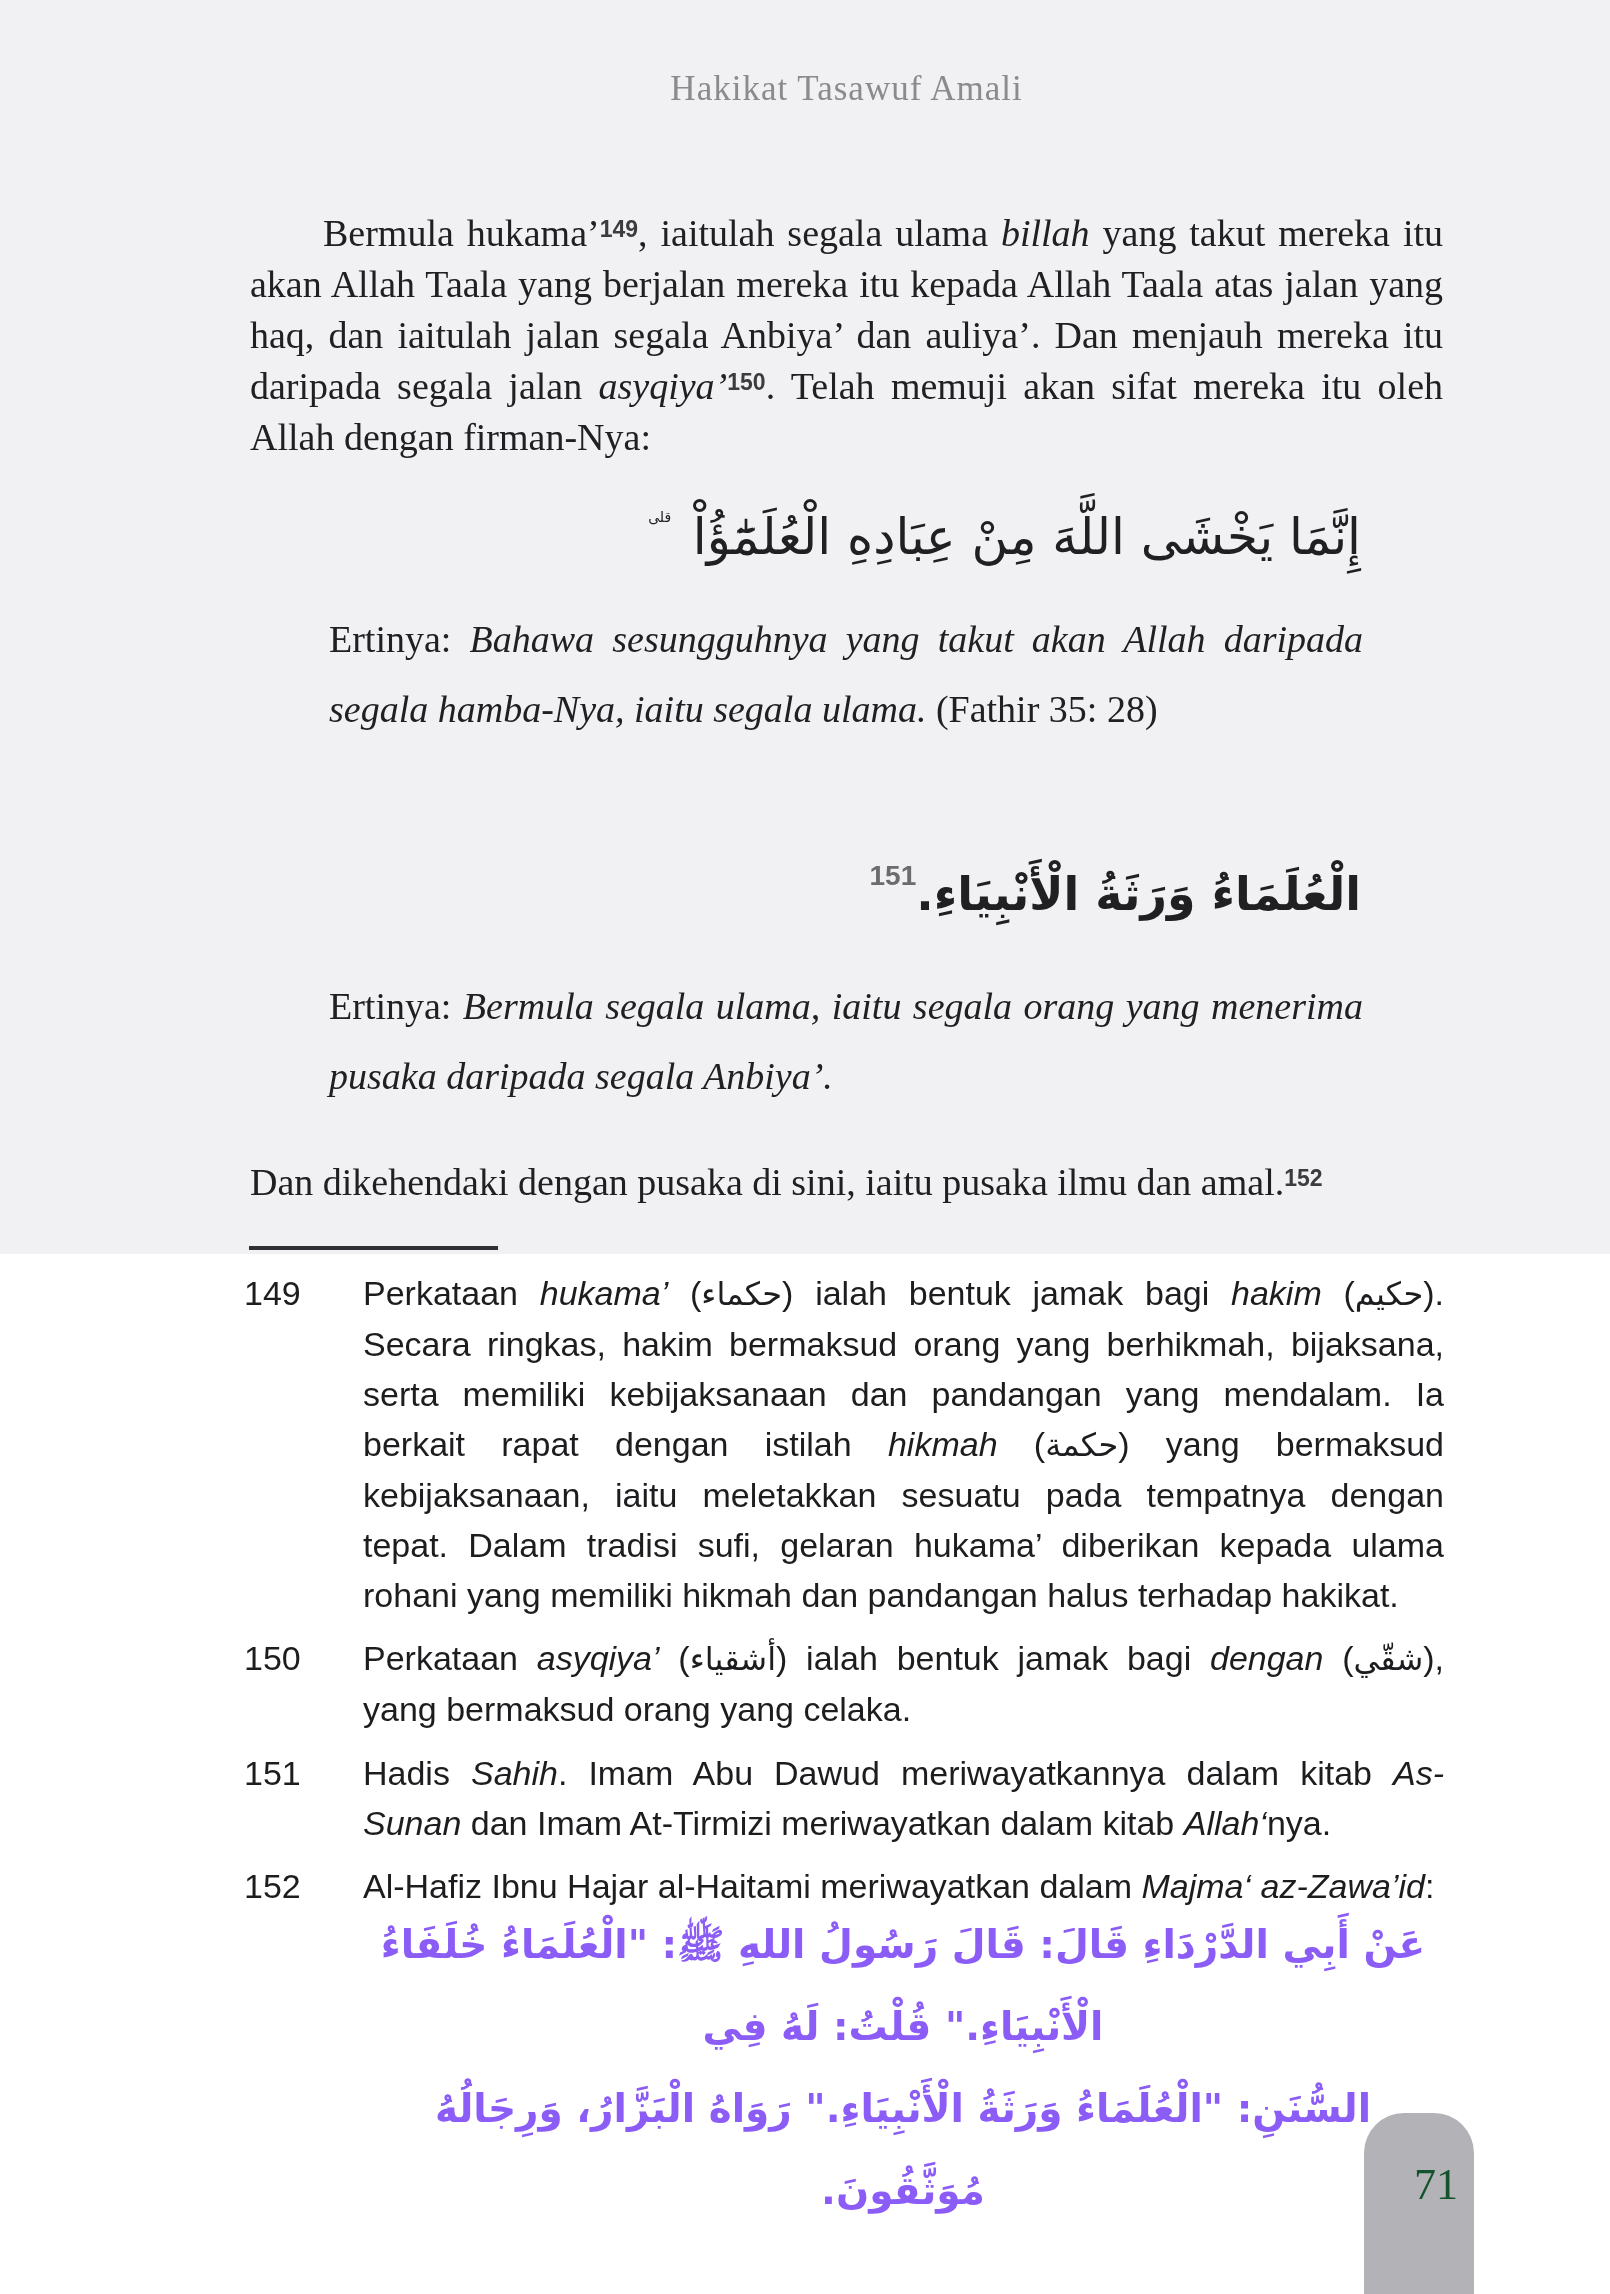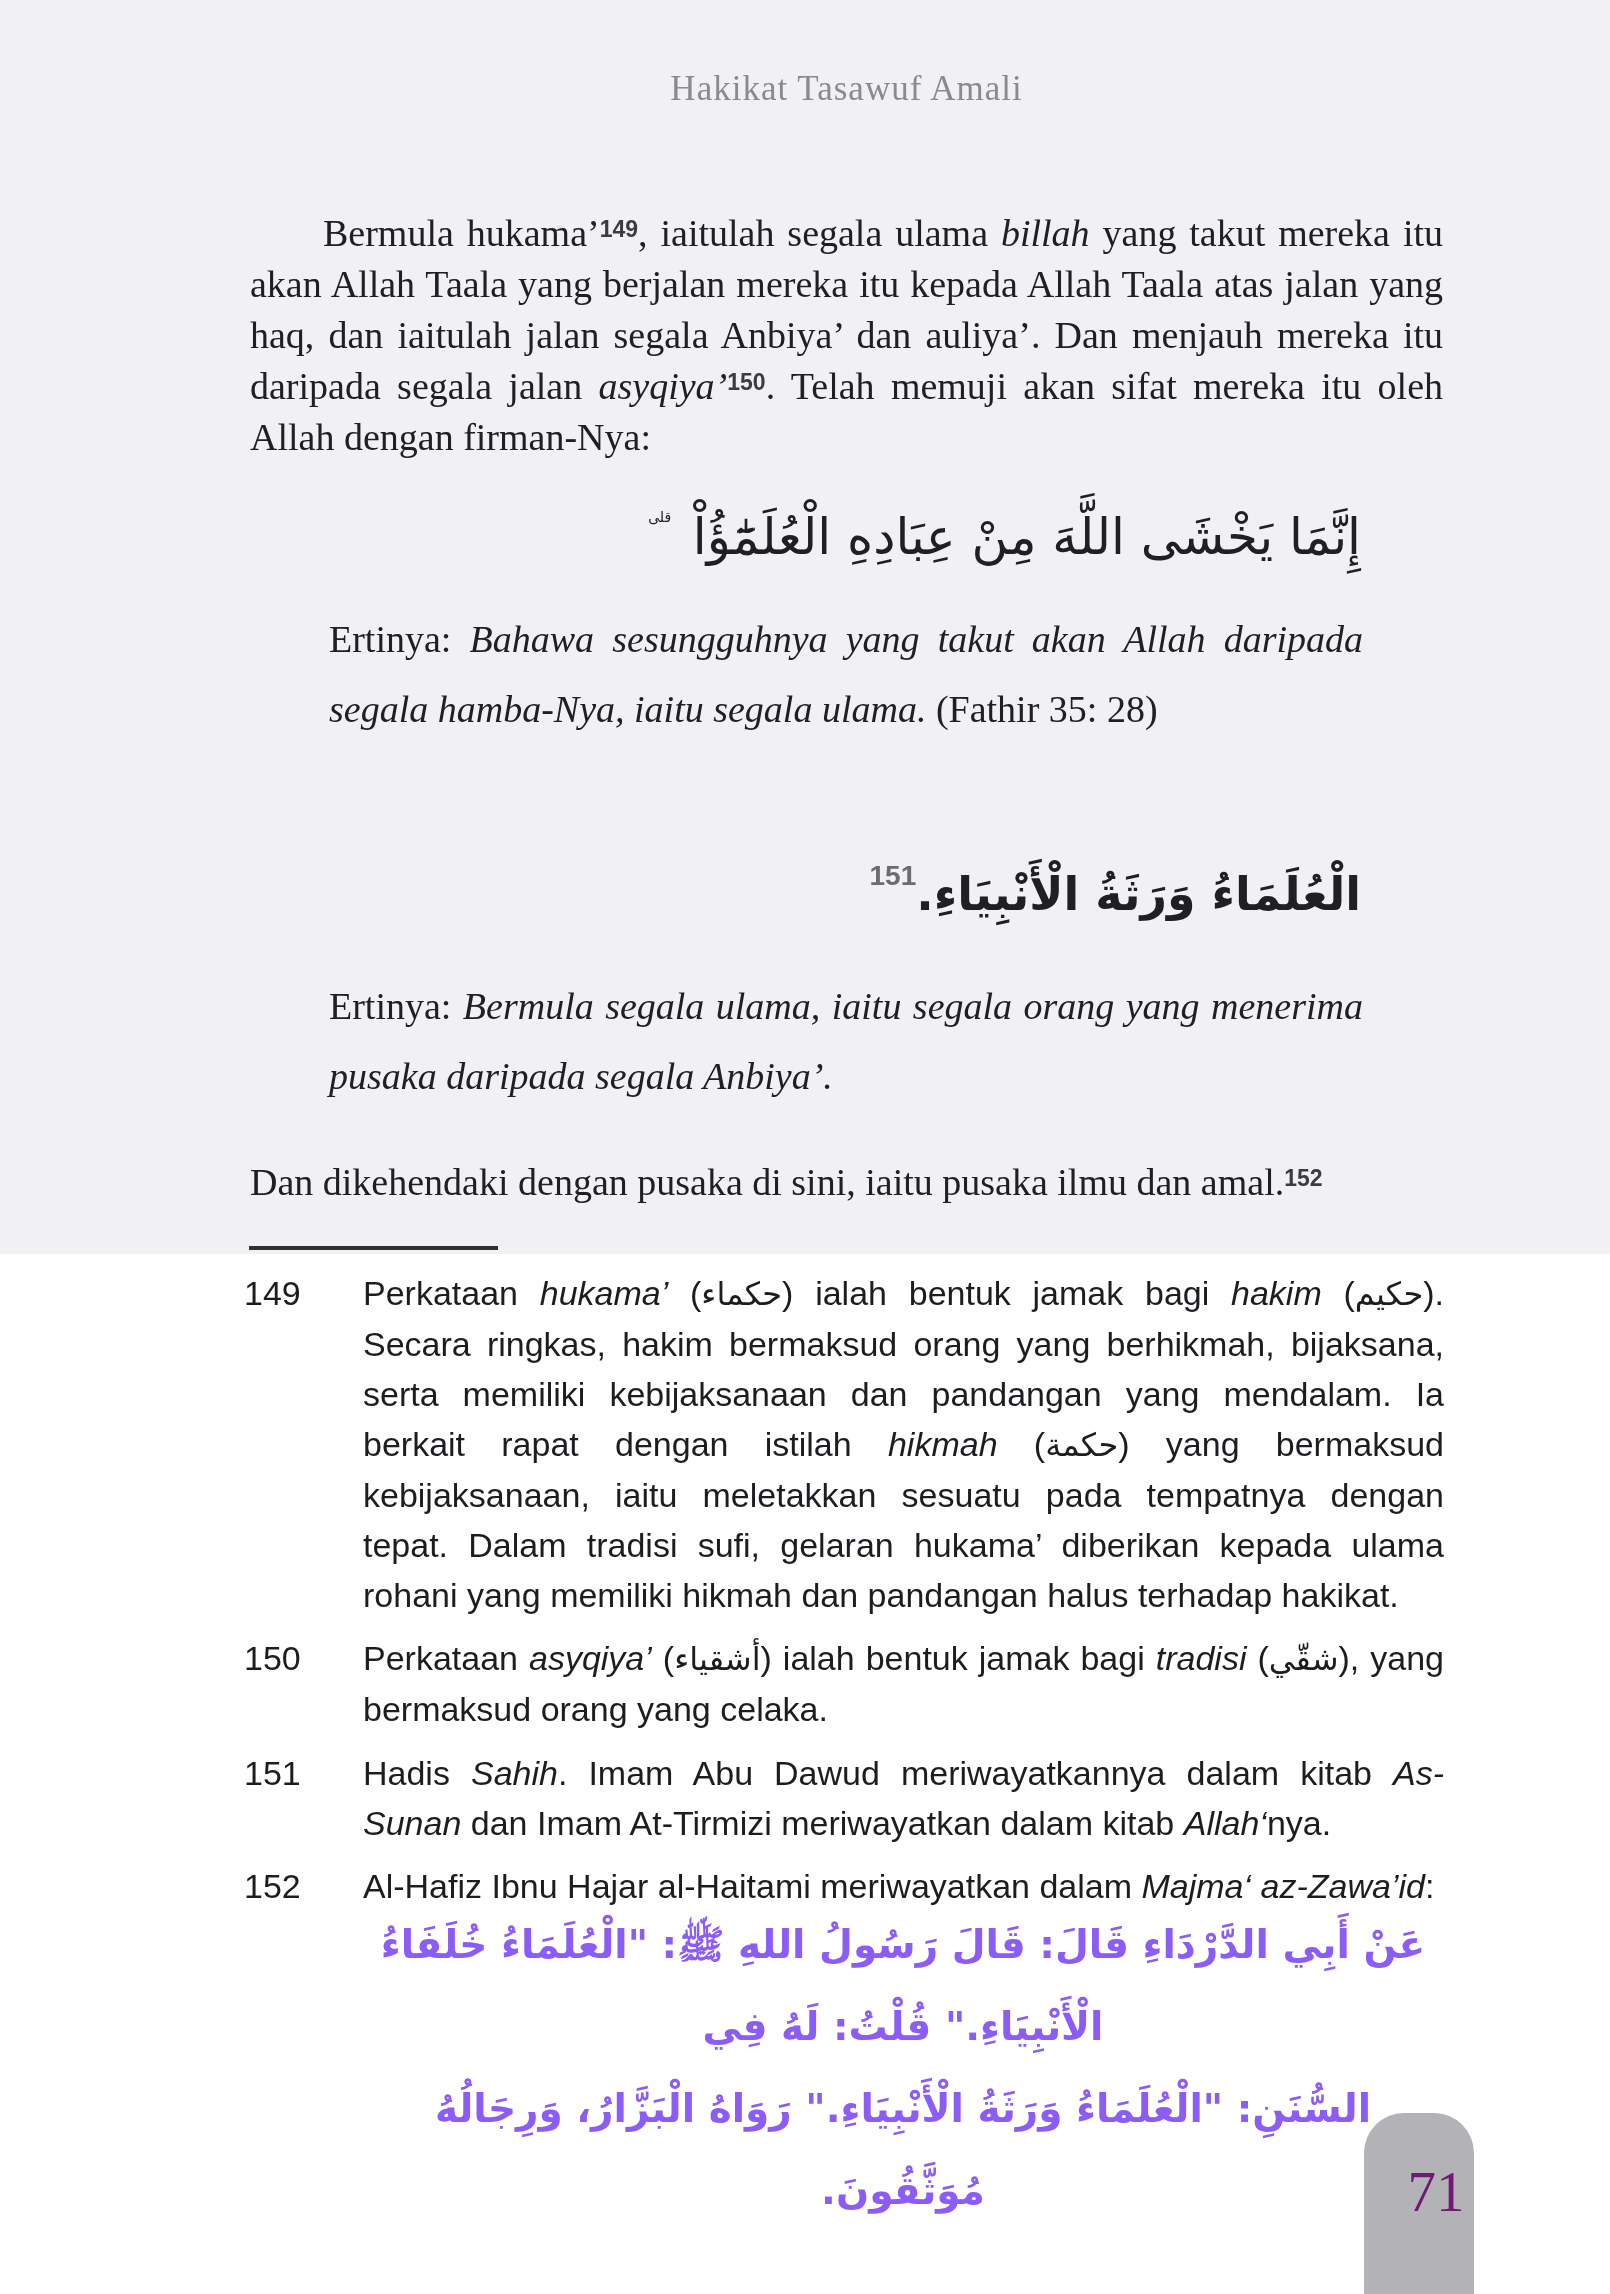--- a/index.html
+++ b/index.html
@@ -32,21 +32,21 @@
   .footnotes{position:absolute;left:244px;top:1268px;width:1200px;
         font-family:"Liberation Sans",sans-serif;font-size:34px;line-height:50px;color:#1d1d20;}
   .footnote{display:flex;margin-bottom:13.4px;}
   .fn-num{width:119px;flex:0 0 119px;}
   .fn-text{flex:1;text-align:justify;}
   .ar-inline{font-family:"DejaVu Sans",sans-serif;font-size:32px;}
   .footer-arabic{position:absolute;left:363px;top:1904px;width:1080px;text-align:center;
         font-family:"DejaVu Sans",sans-serif;font-size:39px;font-weight:bold;line-height:82px;color:#8b5cf6;}
   .page-badge{position:absolute;left:1364px;top:2113px;width:110px;height:184px;
         background:var(--badge);border-radius:40px 40px 0 0;text-align:center;}
-  .page-badge span{display:inline-block;margin-top:46px;font-size:57px;color:#701a75;margin-left:34px;}
+  .page-badge span{display:inline-block;margin-top:46px;font-size:44px;color:#14532d;margin-left:34px;}
 </style>
 </head>
 <body>
 
 <div class="page">
   <div class="gray-band"></div>
 
   <div class="running-header">Hakikat Tasawuf Amali</div>
 
   <div class="para p1">Bermula hukama’<sup class="fnref">149</sup>, iaitulah segala ulama <em>billah</em> yang takut mereka itu akan Allah Taala yang berjalan mereka itu kepada Allah Taala atas jalan yang haq, dan iaitulah jalan segala Anbiya’ dan auliya’. Dan menjauh mereka itu daripada segala jalan <em>asyqiya’</em><sup class="fnref">150</sup>. Telah memuji akan sifat mereka itu oleh Allah dengan firman-Nya:</div>
@@ -69,21 +69,21 @@
 
   <div class="divider"></div>
 
   <div class="footnotes">
     <div class="footnote">
       <div class="fn-num">149</div>
       <div class="fn-text">Perkataan <em>hukama’</em> (<span class="ar-inline" dir="rtl">حكماء</span>) ialah bentuk jamak bagi <em>hakim</em> (<span class="ar-inline" dir="rtl">حكيم</span>). Secara ringkas, hakim bermaksud orang yang berhikmah, bijaksana, serta memiliki kebijaksanaan dan pandangan yang mendalam. Ia berkait rapat dengan istilah <em>hikmah</em> (<span class="ar-inline" dir="rtl">حكمة</span>) yang bermaksud kebijaksanaan, iaitu meletakkan sesuatu pada tempatnya dengan tepat. Dalam tradisi sufi, gelaran hukama’ diberikan kepada ulama rohani yang memiliki hikmah dan pandangan halus terhadap hakikat.</div>
     </div>
     <div class="footnote">
       <div class="fn-num">150</div>
-      <div class="fn-text">Perkataan <em>asyqiya’</em> (<span class="ar-inline" dir="rtl">أشقياء</span>) ialah bentuk jamak bagi <em>tradisi</em> (<span class="ar-inline" dir="rtl">شقّي</span>), yang bermaksud orang yang celaka.</div>
+      <div class="fn-text">Perkataan <em>asyqiya’</em> (<span class="ar-inline" dir="rtl">أشقياء</span>) ialah bentuk jamak bagi <em>dengan</em> (<span class="ar-inline" dir="rtl">شقّي</span>), yang bermaksud orang yang celaka.</div>
     </div>
     <div class="footnote">
       <div class="fn-num">151</div>
       <div class="fn-text">Hadis <em>Sahih</em>. Imam Abu Dawud meriwayatkannya dalam kitab <em>As-Sunan</em> dan Imam At-Tirmizi meriwayatkan dalam kitab <em>Allah‘</em>nya.</div>
     </div>
     <div class="footnote">
       <div class="fn-num">152</div>
       <div class="fn-text">Al-Hafiz Ibnu Hajar al-Haitami meriwayatkan dalam <em>Majma‘ az-Zawa’id</em>:</div>
     </div>
   </div>

